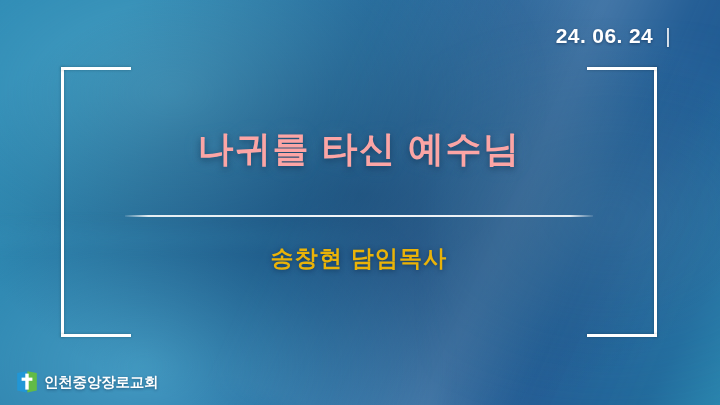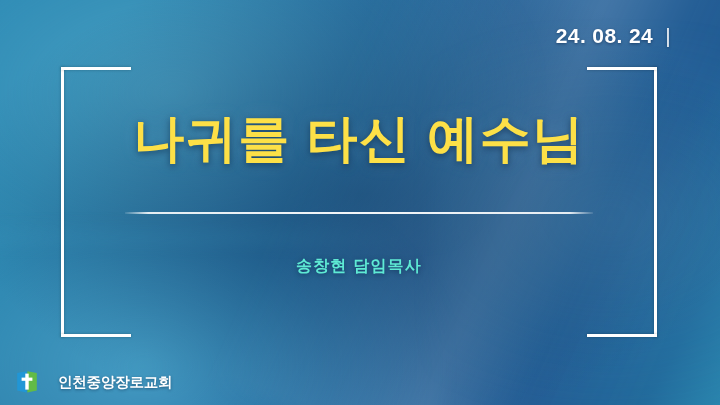--- a/index.html
+++ b/index.html
@@ -143,58 +143,58 @@
     left: 61px;
     top: 67px;
     width: 596px;
     height: 270px;
     display: flex;
     flex-direction: column;
     align-items: center;
     justify-content: center;
   }
   .title {
-    color: #fde047;
-    font-size: 51px;
+    color: #fca5a5;
+    font-size: 36px;
     font-weight: 700;
     letter-spacing: 1.5px;
     line-height: 1.08;
     margin: 0 0 12px 0;
     text-shadow: 0 2px 7px rgba(4,25,55,0.55), 0 0 18px rgba(140,200,235,0.22);
     white-space: nowrap;
   }
   .divider {
     width: 468px;
     height: 2px;
     margin: 34px 0 26px 0;
     background: linear-gradient(90deg,
         rgba(255,255,255,0.10) 0%,
         rgba(255,255,255,0.88) 5%,
         rgba(255,255,255,0.95) 50%,
         rgba(255,255,255,0.88) 95%,
         rgba(255,255,255,0.10) 100%);
   }
   .subtitle {
-    color: #5eead4;
-    font-size: 16px;
+    color: #eab308;
+    font-size: 23px;
     font-weight: 700;
     letter-spacing: 1.2px;
-    margin: 16px;
+    margin: 0;
     text-shadow: 0 1px 5px rgba(4,25,55,0.5);
     white-space: nowrap;
   }
 
   
   .footer {
     position: absolute;
     left: 14px;
     bottom: 10px;
     display: flex;
     align-items: center;
-    gap: 18px;
+    gap: 4px;
   }
   .logo-mark {
     position: relative;
     width: 26px;
     height: 26px;
     flex: 0 0 auto;
   }
   .logo-mark svg { display: block; }
   .logo-text {
     color: #ffffff;
@@ -211,21 +211,21 @@
 <div class="slide">
 
   <div class="bg-base"></div>
   <div class="bg-glow-top"></div>
   <div class="bg-glow-bottom"></div>
   <div class="bg-glow-right"></div>
   <div class="bg-streak"></div>
   <div class="bg-vignette"></div>
 
   <div class="header">
-    <span>24. 08. 24</span>
+    <span>24. 06. 24</span>
     <span class="sep">|</span>
   </div>
 
   <div class="frame">
     <span class="bar v-left"></span>
     <span class="bar v-right"></span>
     <span class="bar h-tl"></span>
     <span class="bar h-tr"></span>
     <span class="bar h-bl"></span>
     <span class="bar h-br"></span>

